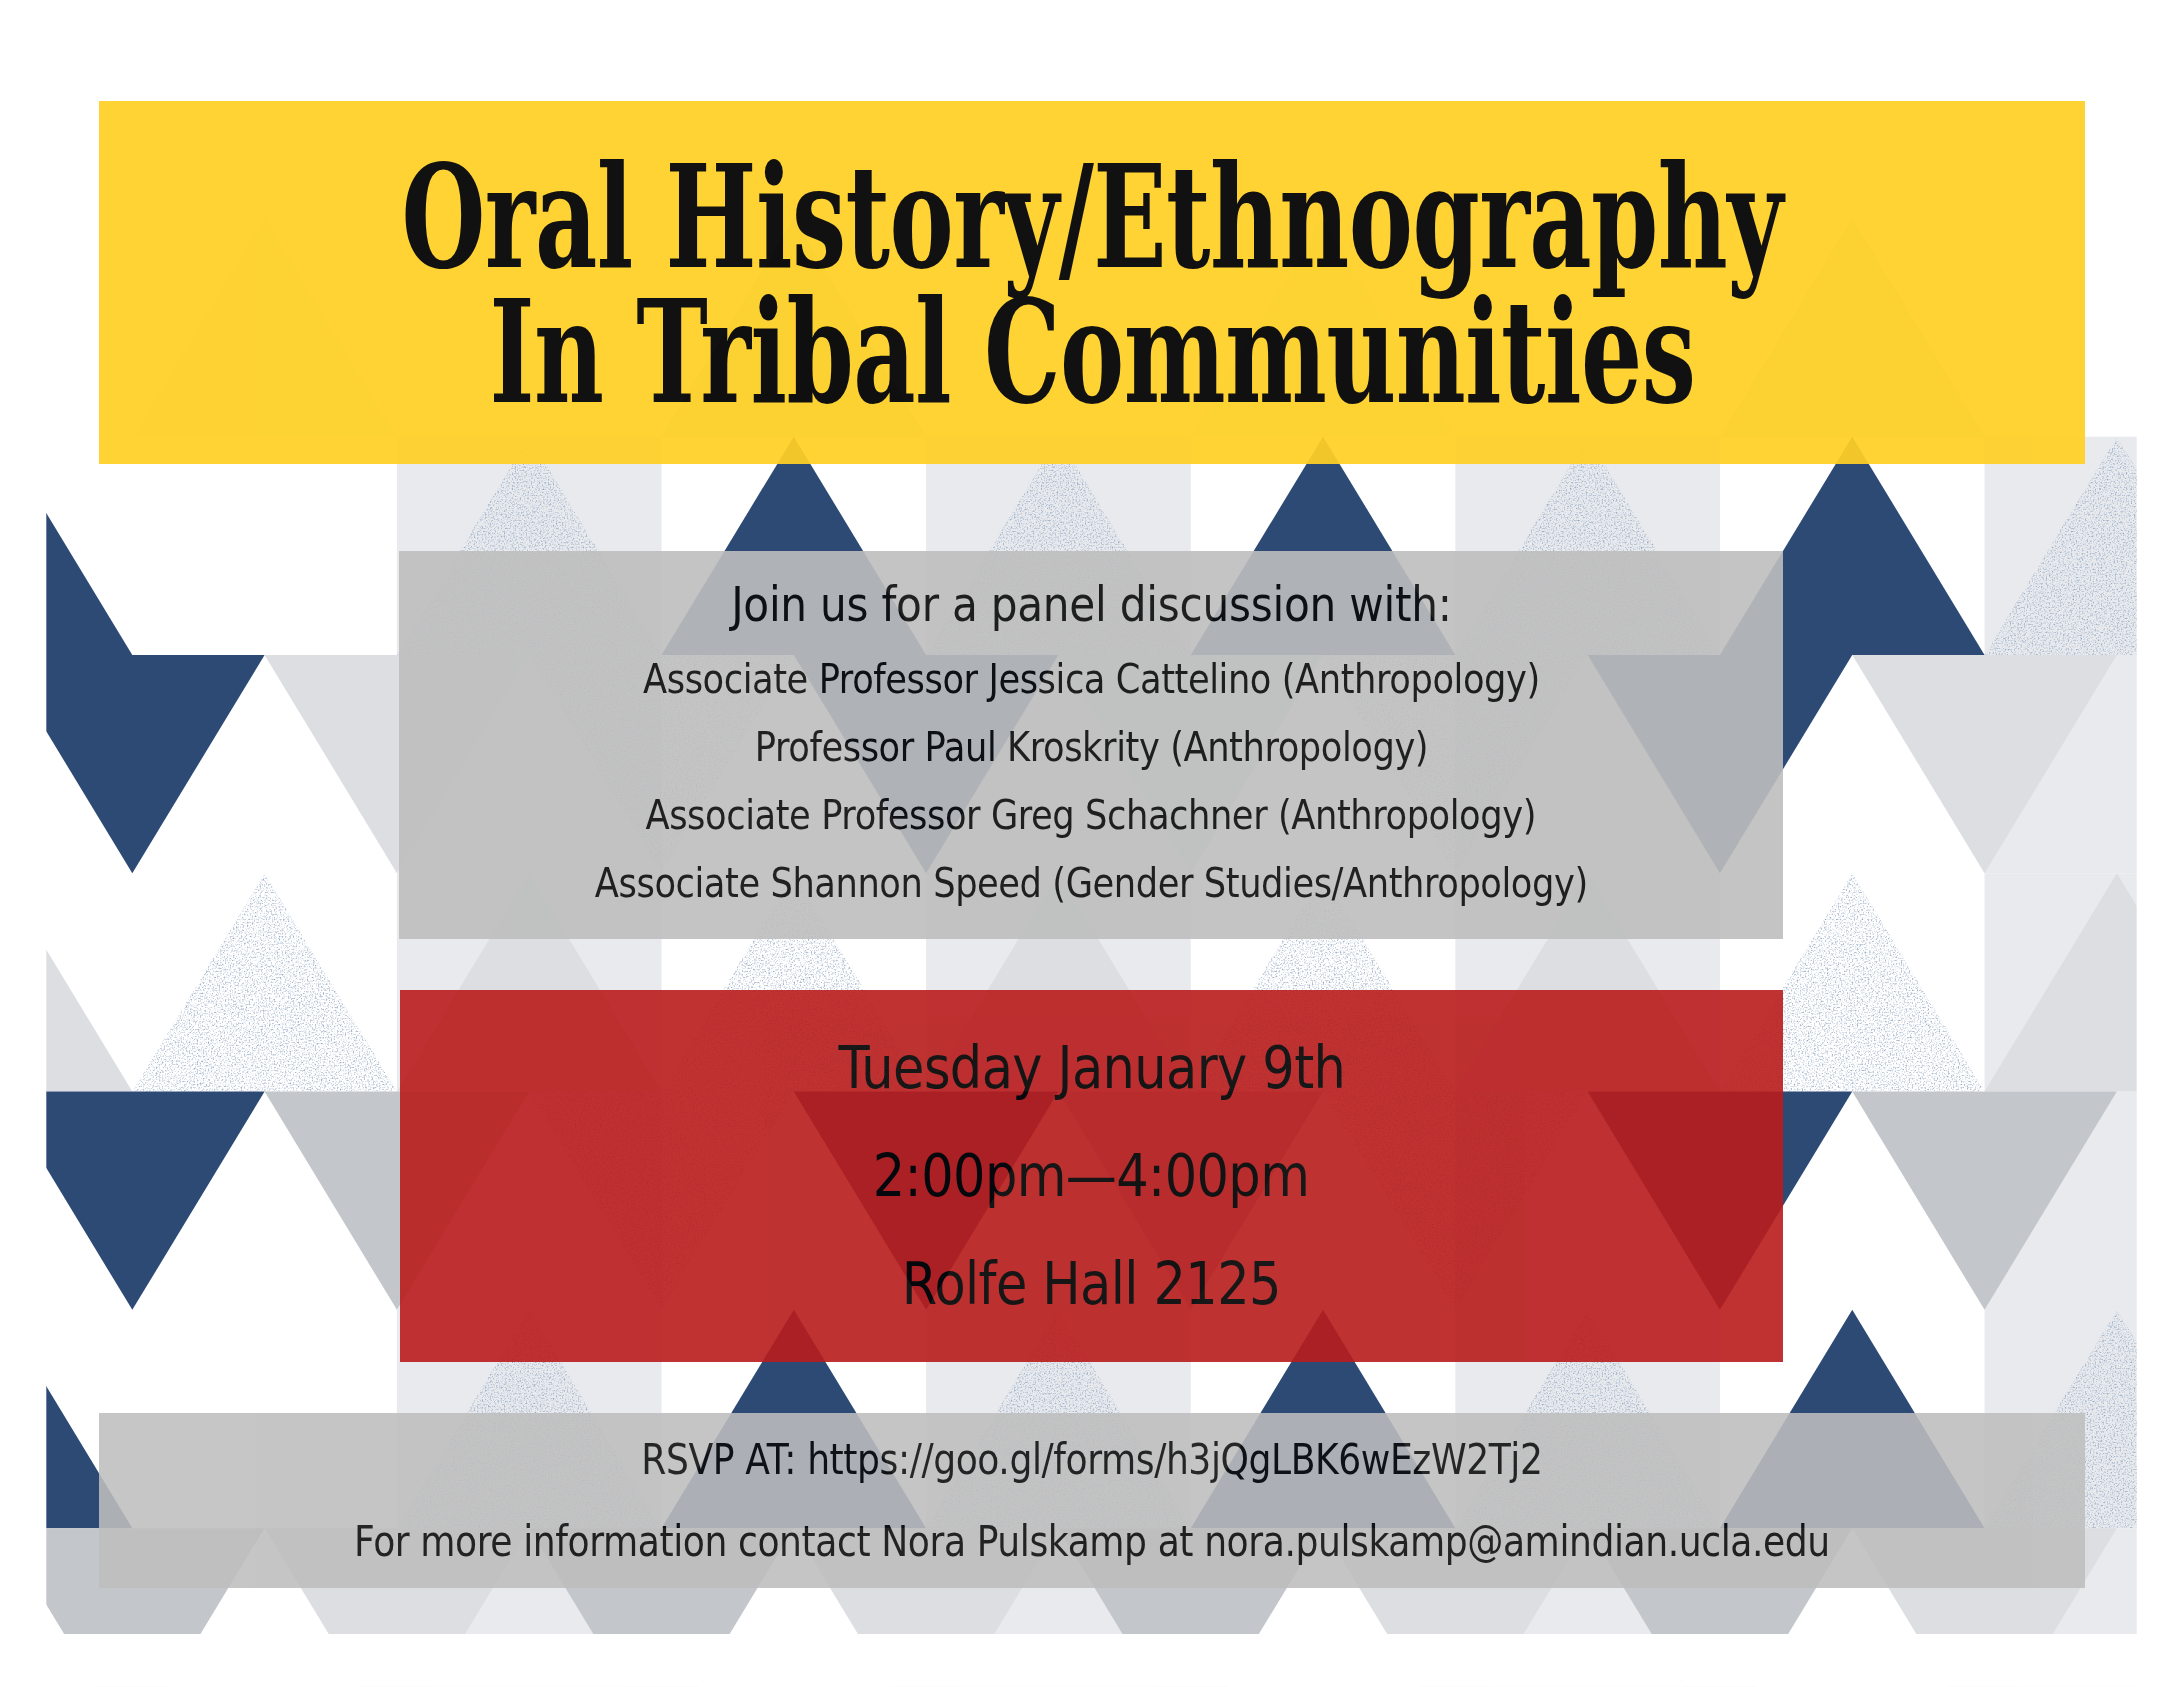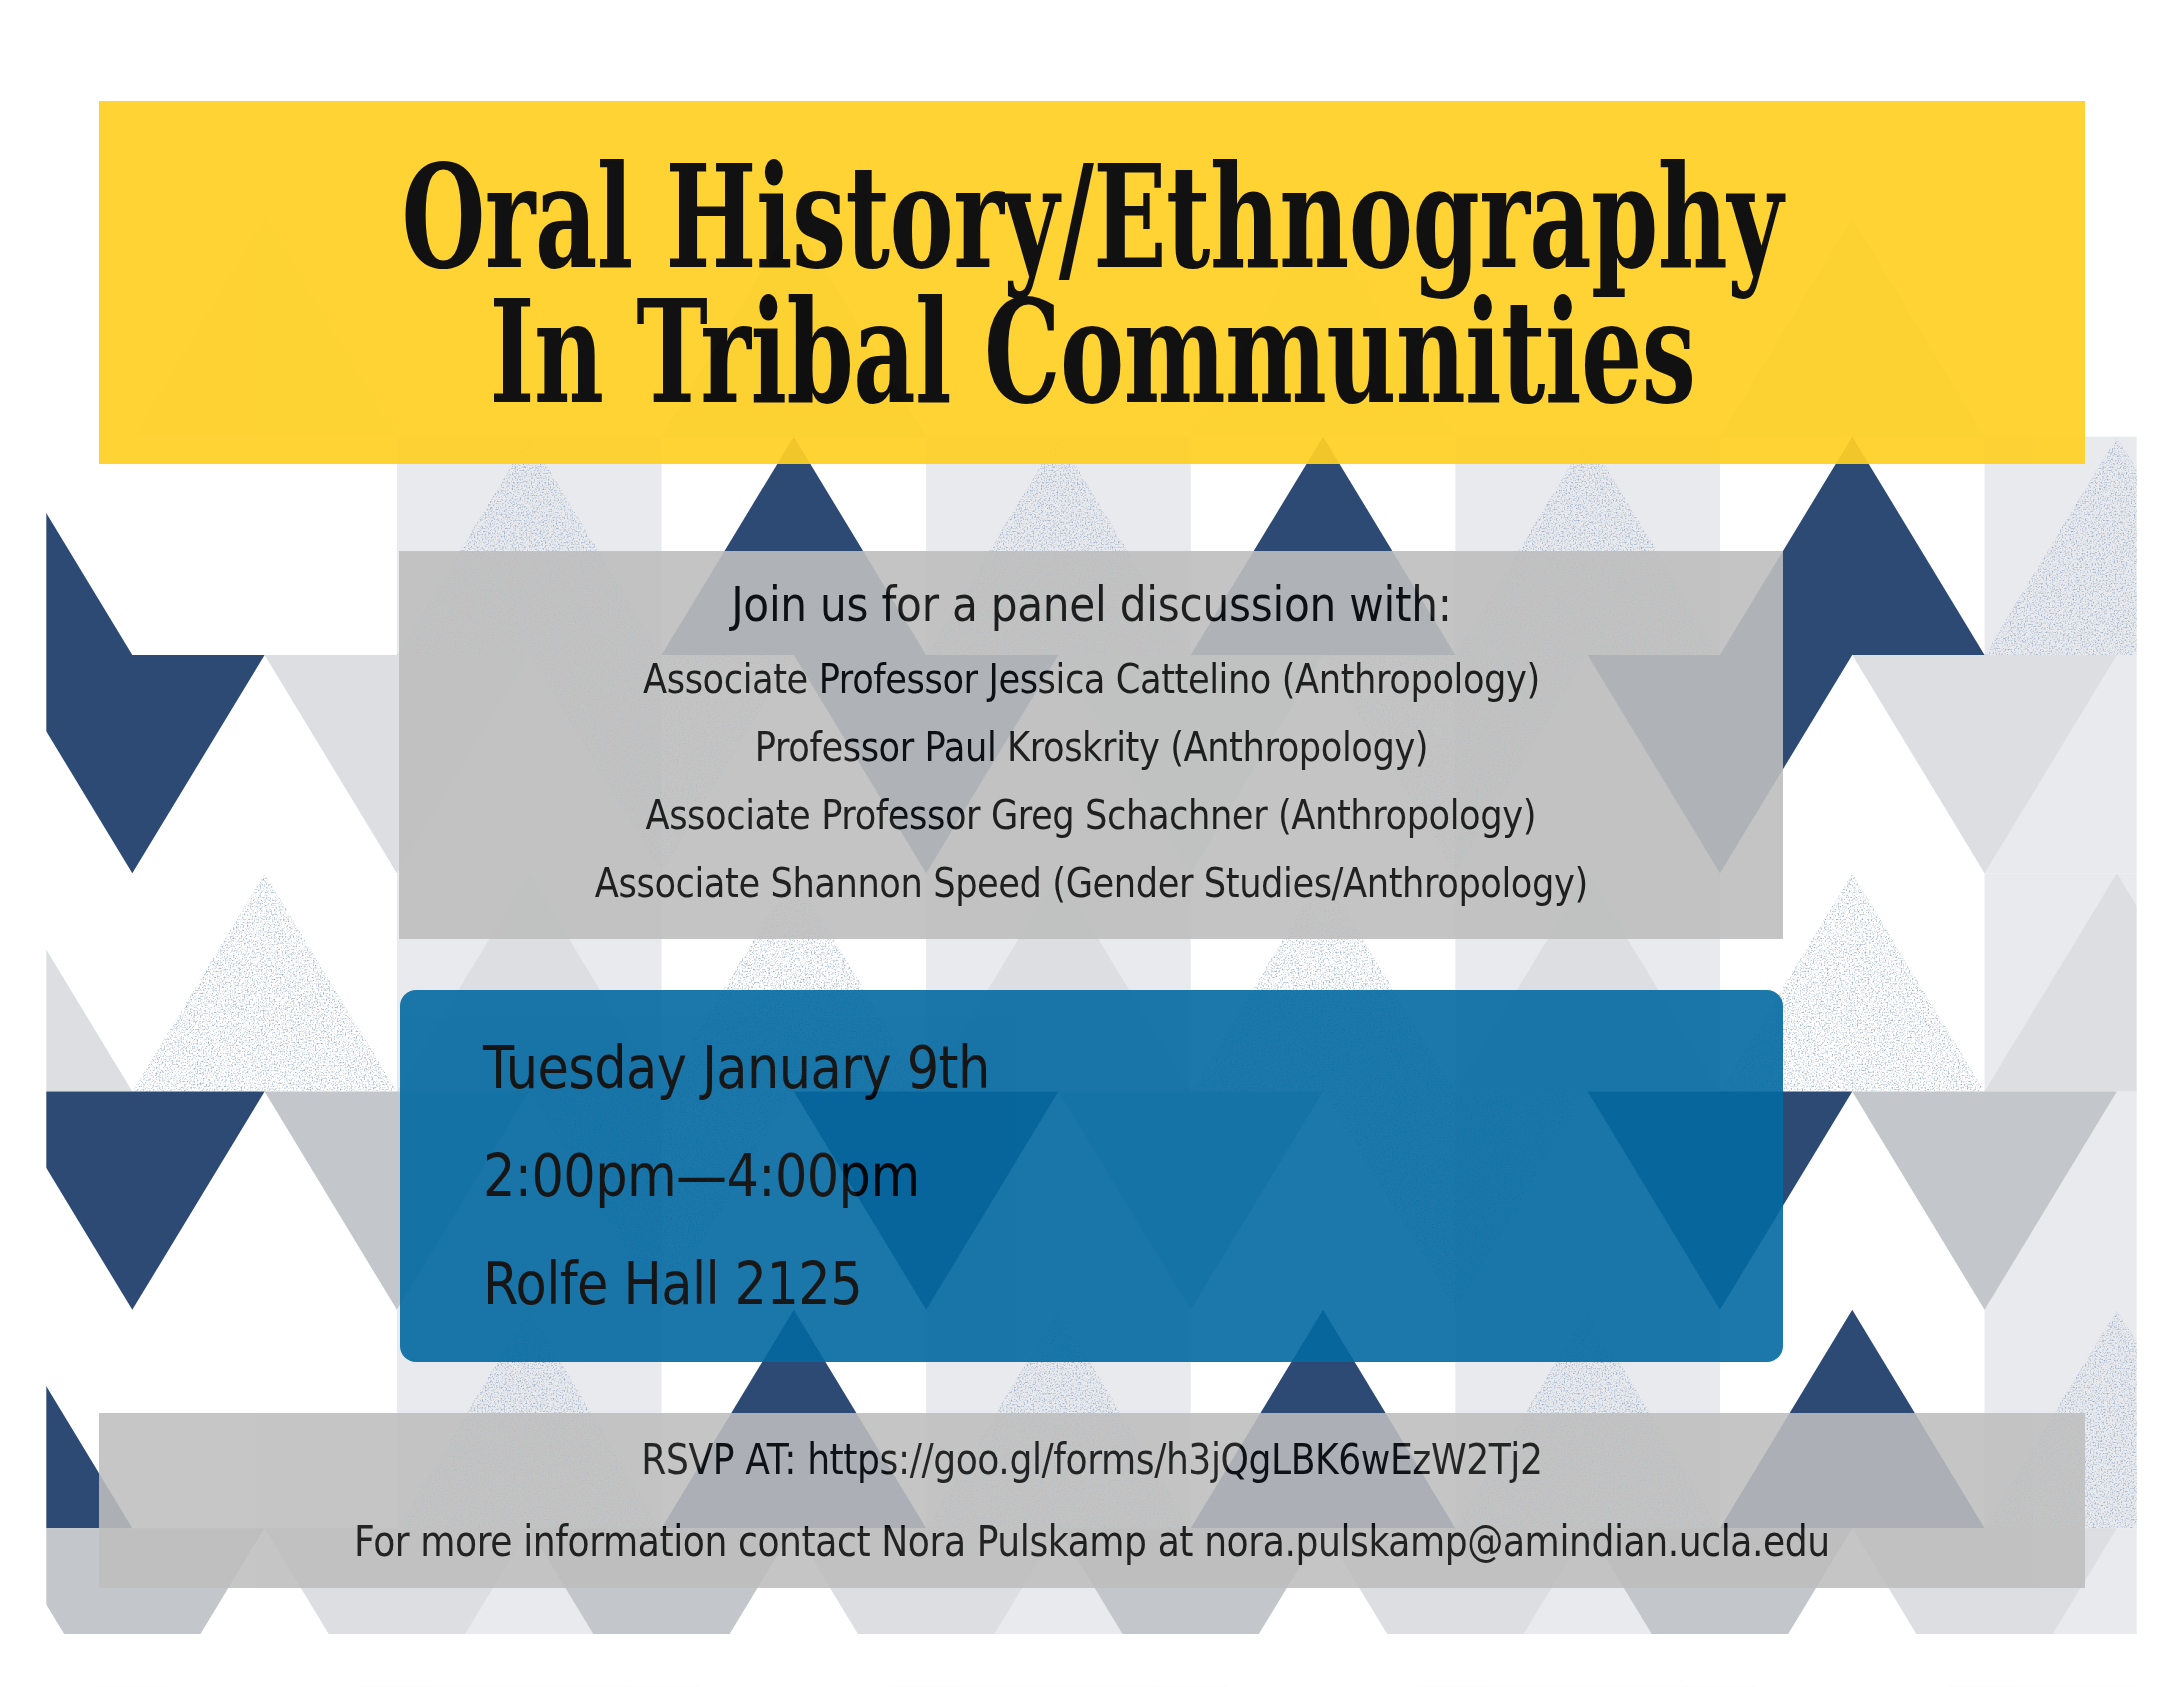--- a/index.html
+++ b/index.html
@@ -101,26 +101,26 @@
     white-space: nowrap;
     transform: scaleX(0.86);
     margin-bottom: 20px;
   }
 
   .panel-details {
     left: 400px;
     top: 990px;
     width: 1383px;
     height: 372px;
-    background: #0369a1;
+    background: #b91c1c;
     opacity: 0.90;
     display: flex;
     flex-direction: column;
+    align-items: center;
     justify-content: center;
-    border-radius: 16px;
   }
 
   .detail-line {
     color: #000000;
     font-size: 58px;
     font-weight: 400;
     letter-spacing: -0.7px;
     white-space: nowrap;
     transform: scaleX(0.88);
     margin: 20px 0;

